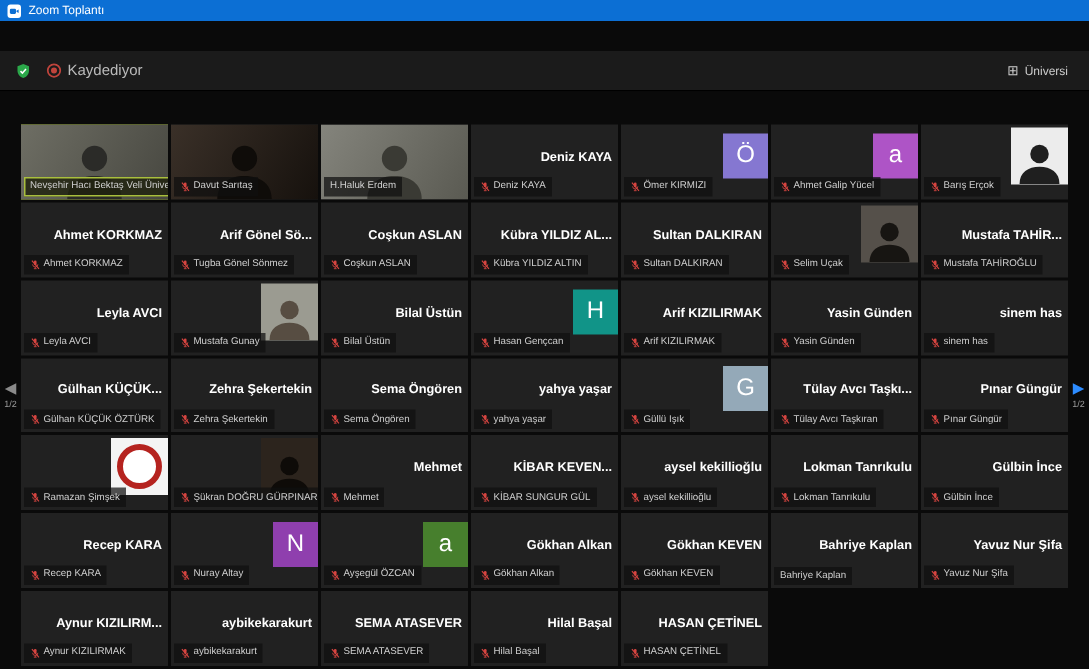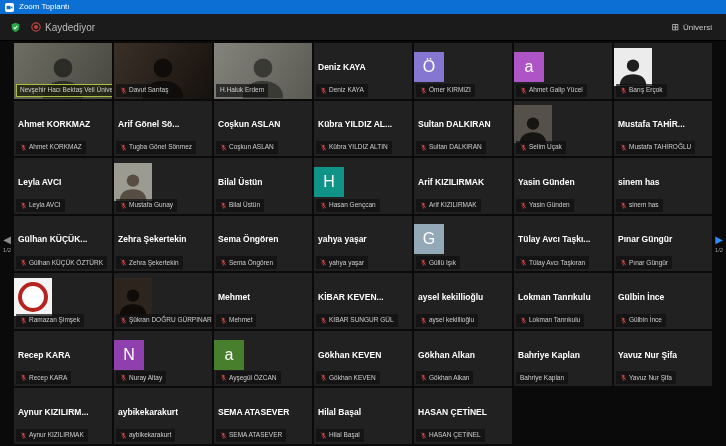--- a/index.html
+++ b/index.html
@@ -1,20 +1,20 @@
 <!DOCTYPE html>
 <html><head>
 <meta charset="utf-8">
 <style>
   html,body{margin:0;padding:0;}
   body{
     width:726px;height:446px;overflow:hidden;background:#0a0a0a;
     font-family:"Liberation Sans", sans-serif;-webkit-font-smoothing:antialiased;
   }
-  .window{width:726px;height:446px;display:flex;flex-direction:column;}
+  .window{width:726px;height:446px;display:flex;flex-direction:column;gap:20px;}
   
   .titlebar{
     height:14px;background:#0c6fd4;display:flex;align-items:center;
     padding:0 5px;gap:5px;flex:0 0 auto;
   }
   .app-icon{width:9px;height:9px;border-radius:2px;background:#fff;display:flex;align-items:center;justify-content:center;}
   .app-icon svg{display:block;}
   .titlebar .title{color:#fff;font-size:8px;line-height:1;}
   
   .toolbar{
@@ -31,21 +31,21 @@
   .view-btn .glyph{font-size:9px;color:#ccc;line-height:1;}
   
   .stage{flex:1;position:relative;padding:2px 14px;box-sizing:border-box;}
   .grid{
     width:100%;height:100%;display:grid;
     grid-template-columns:repeat(7,1fr);grid-template-rows:repeat(7,1fr);
     gap:2px;
   }
   .tile{
     position:relative;background:#212121;overflow:hidden;
-    display:flex;align-items:center;justify-content:flex-start;
+    display:flex;align-items:center;justify-content:flex-end;
   }
   .tile.active{outline:2px solid #a9bf3d;outline-offset:-2px;}
   .tile .center-name{
     color:#fff;font-weight:bold;font-size:8.5px;text-align:center;
     padding:0 4px;margin-bottom:8px;white-space:nowrap;overflow:hidden;max-width:96%;
   }
   .tile .letterbox{
     width:30px;height:30px;display:flex;align-items:center;justify-content:center;
     color:#fff;font-size:16px;margin-bottom:8px;
   }
@@ -634,43 +634,43 @@
               <svg width="7" height="7" viewBox="0 0 12 12" style="flex:0 0 auto;">
                 <rect x="4.5" y="1.2" width="3" height="5.4" rx="1.5" fill="#d64541"></rect>
                 <path d="M3 5.5a3 3 0 0 0 6 0M6 8.5v1.8M4.4 10.5h3.2" stroke="#d64541" stroke-width="1" fill="none"></path>
                 <path d="M2.2 1.2l8 9.4" stroke="#d64541" stroke-width="1.3"></path>
               </svg>
             </span>
             <span>Ayşegül ÖZCAN</span>
           </div>
         </div>
         <div class="tile">
+          <div class="center-name">Gökhan Alkan</div>
+          <div class="label">
+            <span style="display: flex;">
+              <svg width="7" height="7" viewBox="0 0 12 12" style="flex:0 0 auto;">
+                <rect x="4.5" y="1.2" width="3" height="5.4" rx="1.5" fill="#d64541"></rect>
+                <path d="M3 5.5a3 3 0 0 0 6 0M6 8.5v1.8M4.4 10.5h3.2" stroke="#d64541" stroke-width="1" fill="none"></path>
+                <path d="M2.2 1.2l8 9.4" stroke="#d64541" stroke-width="1.3"></path>
+              </svg>
+            </span>
+            <span>Gökhan Alkan</span>
+          </div>
+        </div>
+        <div class="tile">
           <div class="center-name">Gökhan KEVEN</div>
           <div class="label">
             <span style="display: flex;">
               <svg width="7" height="7" viewBox="0 0 12 12" style="flex:0 0 auto;">
                 <rect x="4.5" y="1.2" width="3" height="5.4" rx="1.5" fill="#d64541"></rect>
                 <path d="M3 5.5a3 3 0 0 0 6 0M6 8.5v1.8M4.4 10.5h3.2" stroke="#d64541" stroke-width="1" fill="none"></path>
                 <path d="M2.2 1.2l8 9.4" stroke="#d64541" stroke-width="1.3"></path>
               </svg>
             </span>
             <span>Gökhan KEVEN</span>
-          </div>
-        </div>
-        <div class="tile">
-          <div class="center-name">Gökhan Alkan</div>
-          <div class="label">
-            <span style="display: flex;">
-              <svg width="7" height="7" viewBox="0 0 12 12" style="flex:0 0 auto;">
-                <rect x="4.5" y="1.2" width="3" height="5.4" rx="1.5" fill="#d64541"></rect>
-                <path d="M3 5.5a3 3 0 0 0 6 0M6 8.5v1.8M4.4 10.5h3.2" stroke="#d64541" stroke-width="1" fill="none"></path>
-                <path d="M2.2 1.2l8 9.4" stroke="#d64541" stroke-width="1.3"></path>
-              </svg>
-            </span>
-            <span>Gökhan Alkan</span>
           </div>
         </div>
         <div class="tile">
           <div class="center-name">Bahriye Kaplan</div>
           <div class="label">
             <span>Bahriye Kaplan</span>
           </div>
         </div>
         <div class="tile">
           <div class="center-name">Yavuz Nur Şifa</div>

